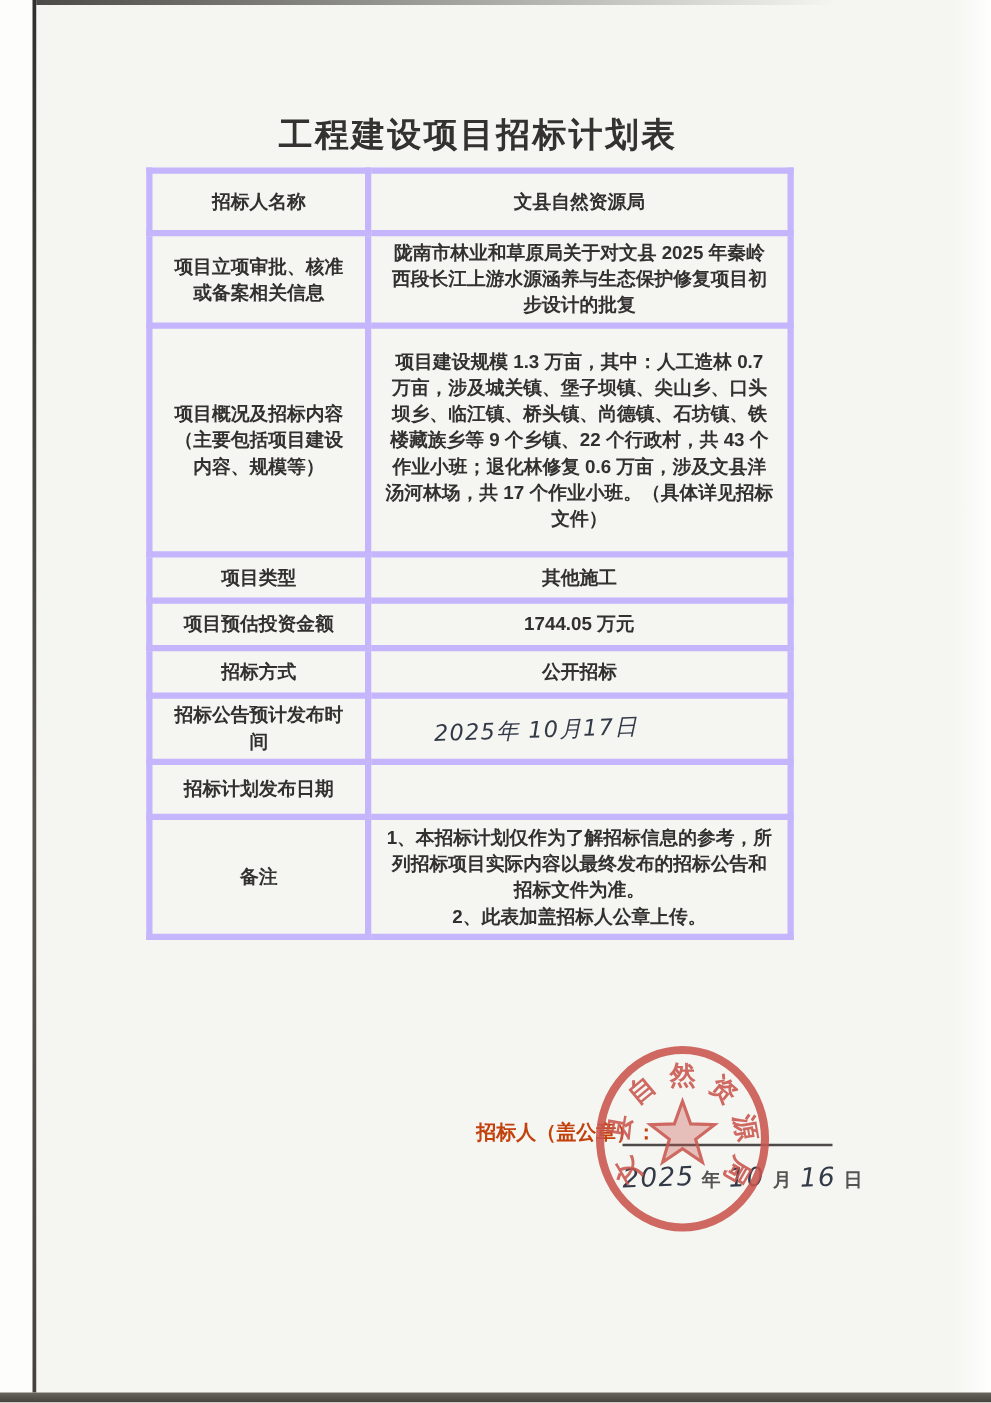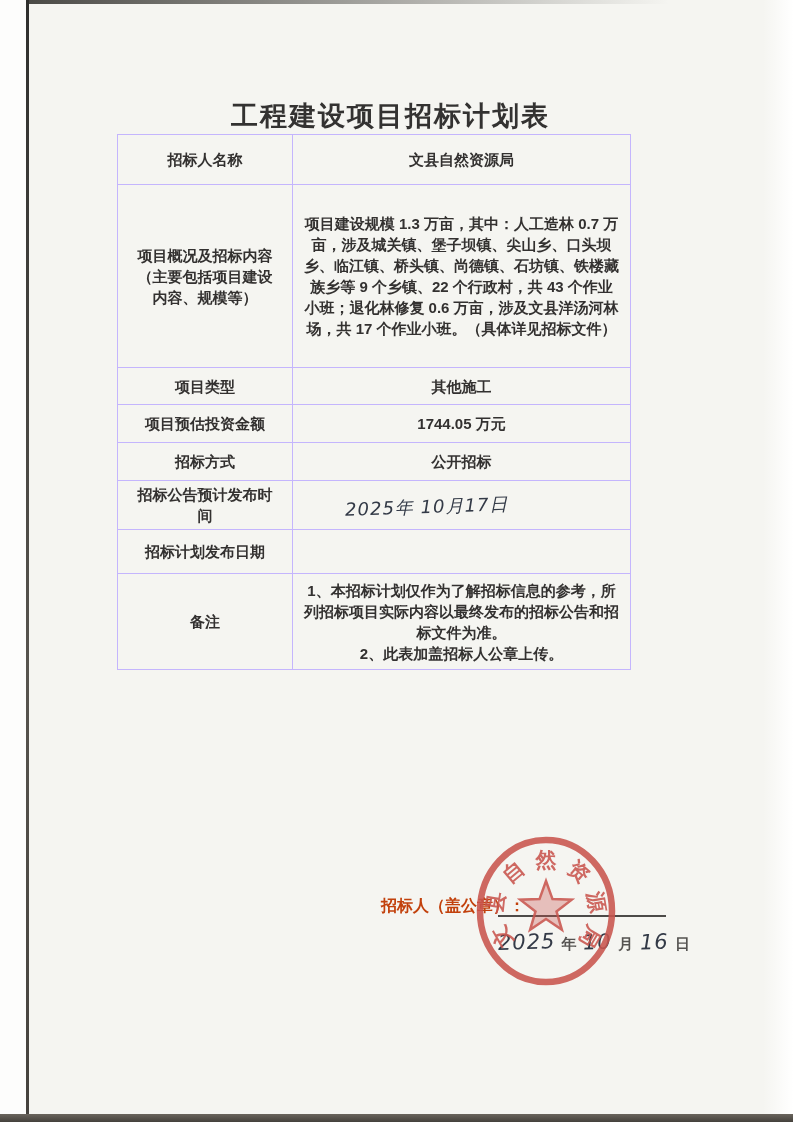--- a/index.html
+++ b/index.html
@@ -34,32 +34,32 @@
   .edge-right{
     position:absolute;right:0;top:0;width:30px;height:1114px;
     background:linear-gradient(270deg,#ffffff,rgba(255,255,255,0));
     z-index:4;
   }
   
   .title{
     position:absolute;left:0;top:90px;width:765px;
     text-align:center;
     font-size:27px;font-weight:bold;letter-spacing:2px;
-    color:#333231;margin:8px;
+    color:#333231;margin:0;
   }
   
   table.form{
     position:absolute;left:117px;top:134px;width:513px;
     border-collapse:collapse;table-layout:fixed;
     z-index:1;
   }
   table.form col.c1{width:175px;}
   table.form col.c2{width:338px;}
   table.form th,table.form td{
-    border:1px solid #c4b5fd;
+    border:5px solid #c4b5fd;
     font-size:15px;font-weight:bold;color:#333130;
     padding:3px 11px;vertical-align:middle;
     line-height:21px;
   }
   table.form th{text-align:center;font-weight:bold;padding:3px 14px;}
   td.v-left{text-align:center;}
   td.v-center{text-align:center;}
   td.overview{line-height:30px;padding-top:8px;padding-bottom:8px;}
   td.remarks{line-height:23px;vertical-align:middle;}
   .hand{
@@ -111,20 +111,24 @@
 
   <table class="form">
     <colgroup>
         <col class="c1">
         <col class="c2">
       </colgroup>
     <tbody>
         <tr style="height:50px;">
       <th>招标人名称</th>
       <td class="v-left">文县自然资源局</td>
+    </tr>
+    <tr style="height:62px;">
+      <th>项目立项审批、核准或备案相关信息</th>
+      <td class="v-left">陇南市林业和草原局关于对文县 2025 年秦岭西段长江上游水源涵养与生态保护修复项目初步设计的批复</td>
     </tr>
     <tr style="height:183px;">
       <th>项目概况及招标内容（主要包括项目建设内容、规模等）</th>
       <td class="v-left overview">项目建设规模 1.3 万亩，其中：人工造林 0.7 万亩，涉及城关镇、堡子坝镇、尖山乡、口头坝乡、临江镇、桥头镇、尚德镇、石坊镇、铁楼藏族乡等 9 个乡镇、22 个行政村，共 43 个作业小班；退化林修复 0.6 万亩，涉及文县洋汤河林场，共 17 个作业小班。（具体详见招标文件）</td>
     </tr>
     <tr style="height:37px;">
       <th>项目类型</th>
       <td class="v-center">其他施工</td>
     </tr>
     <tr style="height:38px;">

